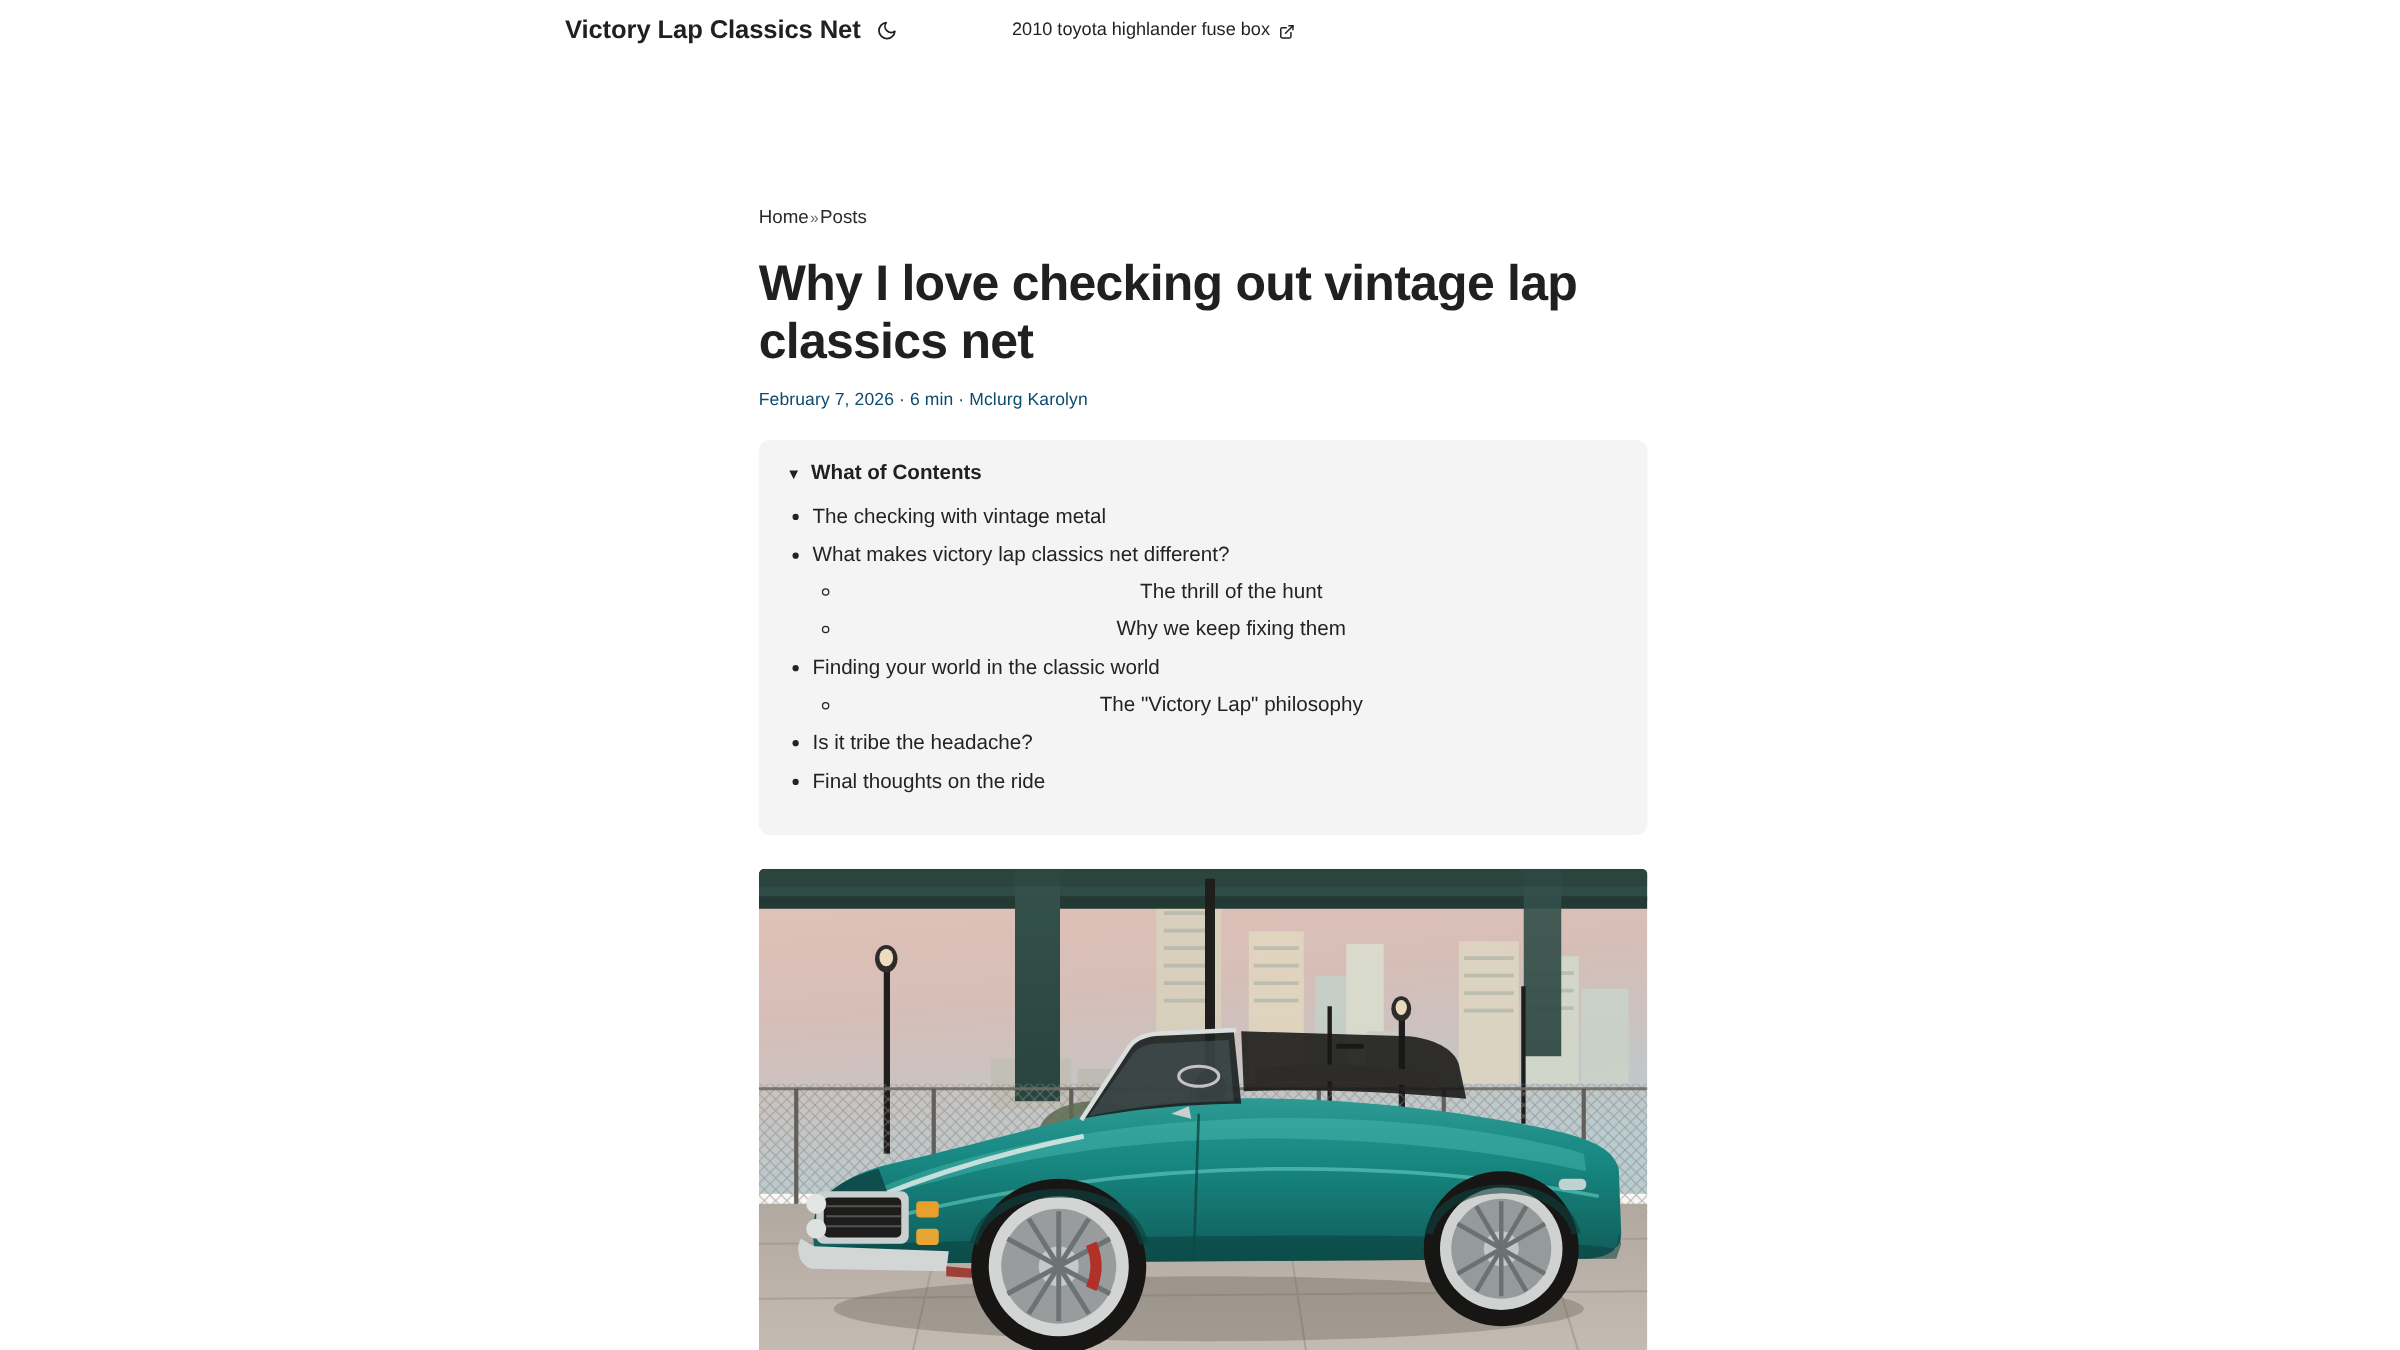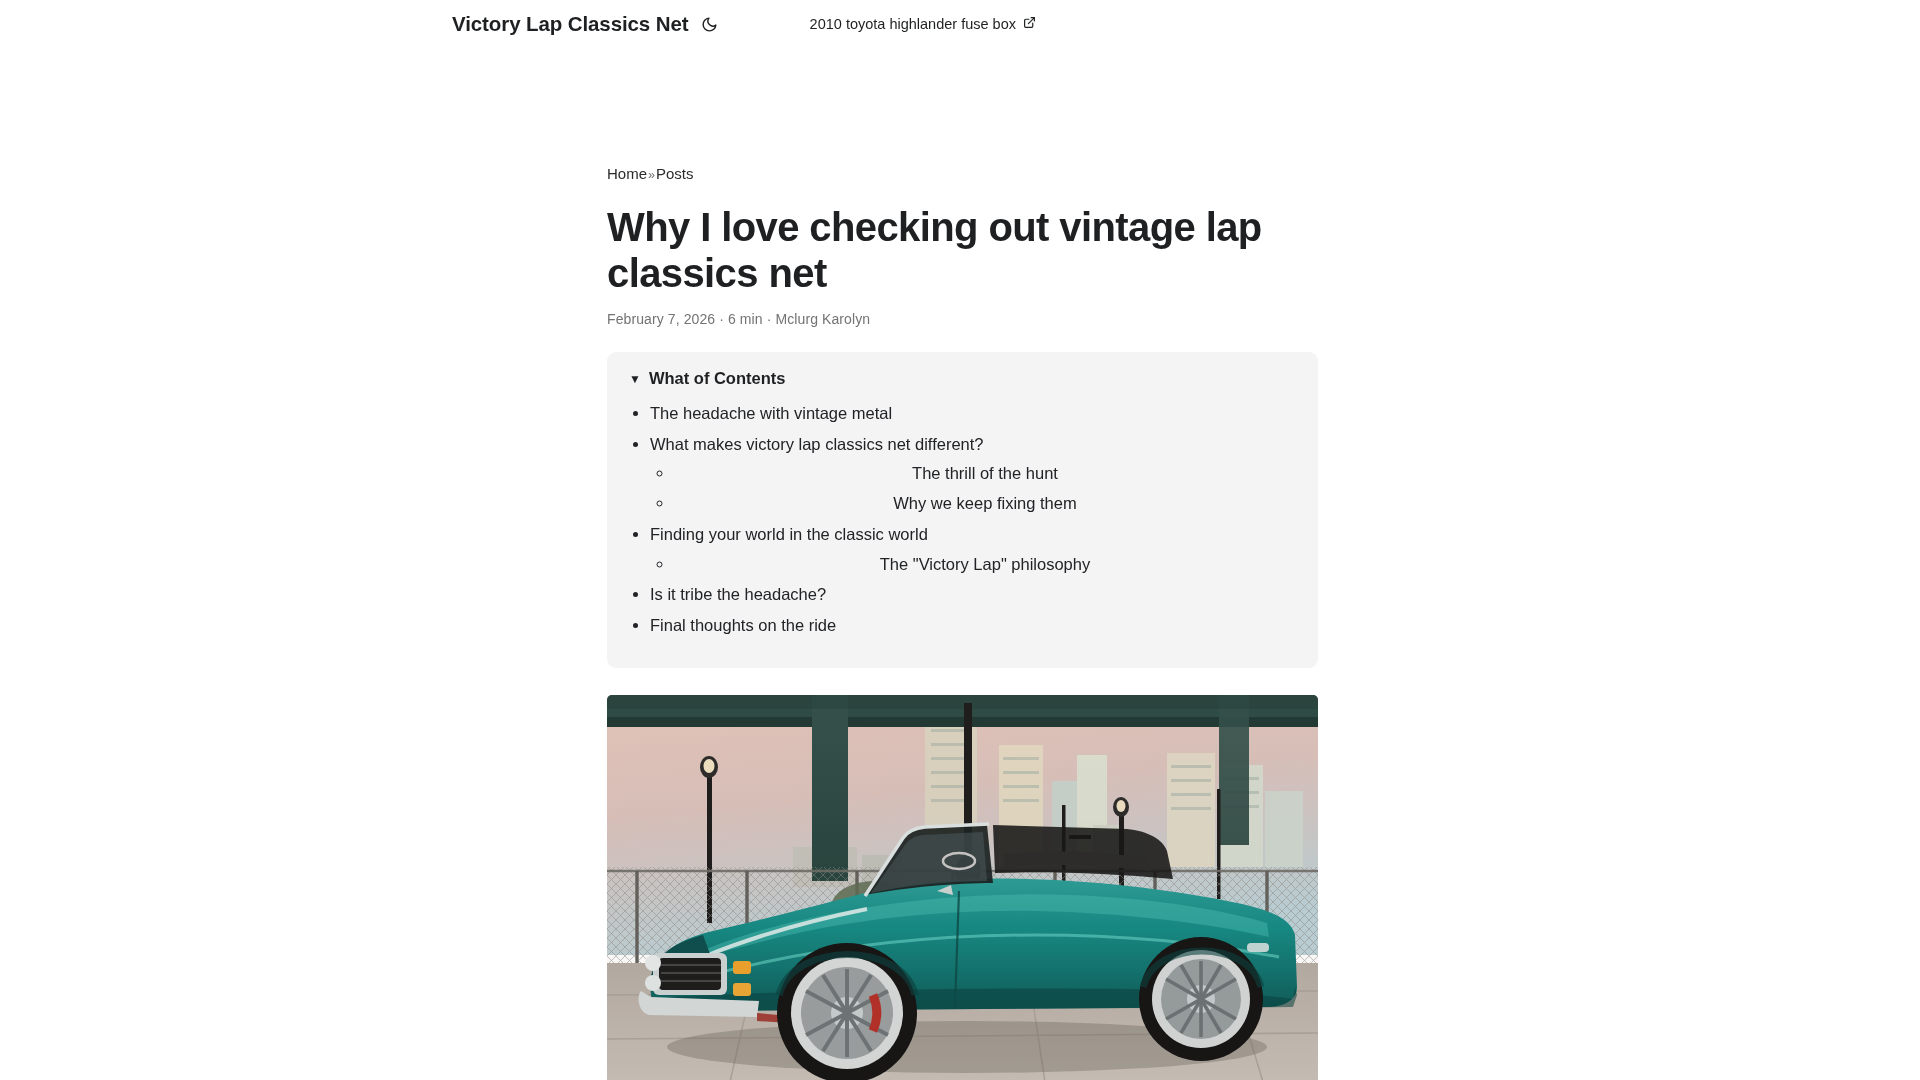--- a/index.html
+++ b/index.html
@@ -46,21 +46,21 @@
     justify-content: center;
     width: 20px; height: 20px;
     cursor: pointer;
     color: #1f2022;
   }
   .header-link {
     position: absolute;
     right: 884px;
     top: 16px;
     display: flex;
-    align-items: flex-start;
+    align-items: flex-end;
     gap: 7px;
     font-size: 14.5px;
     color: #1f2022;
     text-decoration: none;
     white-space: nowrap;
   }
   .ext-icon { display: inline-flex; align-items: center; color: #1f2022; }
 
   
   .page {
@@ -88,21 +88,21 @@
     line-height: 1.17;
     font-weight: bold;
     letter-spacing: -0.6px;
     color: #1f2022;
     margin: 4px 0 0 0;
   }
 
   .post-meta {
     margin-top: 14px;
     font-size: 14px;
-    color: #737373;
+    color: #0c4a6e;
     letter-spacing: 0.1px;
   }
 
   
   .toc {
     margin-top: 25px;
     background: #f4f4f5;
     border-radius: 9px;
     padding: 17px 22px 24px 22px;
   }
@@ -188,21 +188,21 @@
   <div class="post-meta">February 7, 2026 · 6 min · Mclurg Karolyn</div>
 
   <section class="toc">
     <div class="toc-summary">
       <span class="toc-caret">▼</span>
       <span>What of Contents</span>
     </div>
 
     <ul class="toc-list">
       <li>
-        <a href="#">The headache with vintage metal</a>
+        <a href="#">The checking with vintage metal</a>
       </li>
       <li>
         <a href="#">What makes victory lap classics net different?</a>
         <ul class="toc-sub">
           <li>
             <a href="#">The thrill of the hunt</a>
           </li>
           <li>
             <a href="#">Why we keep fixing them</a>
           </li>

